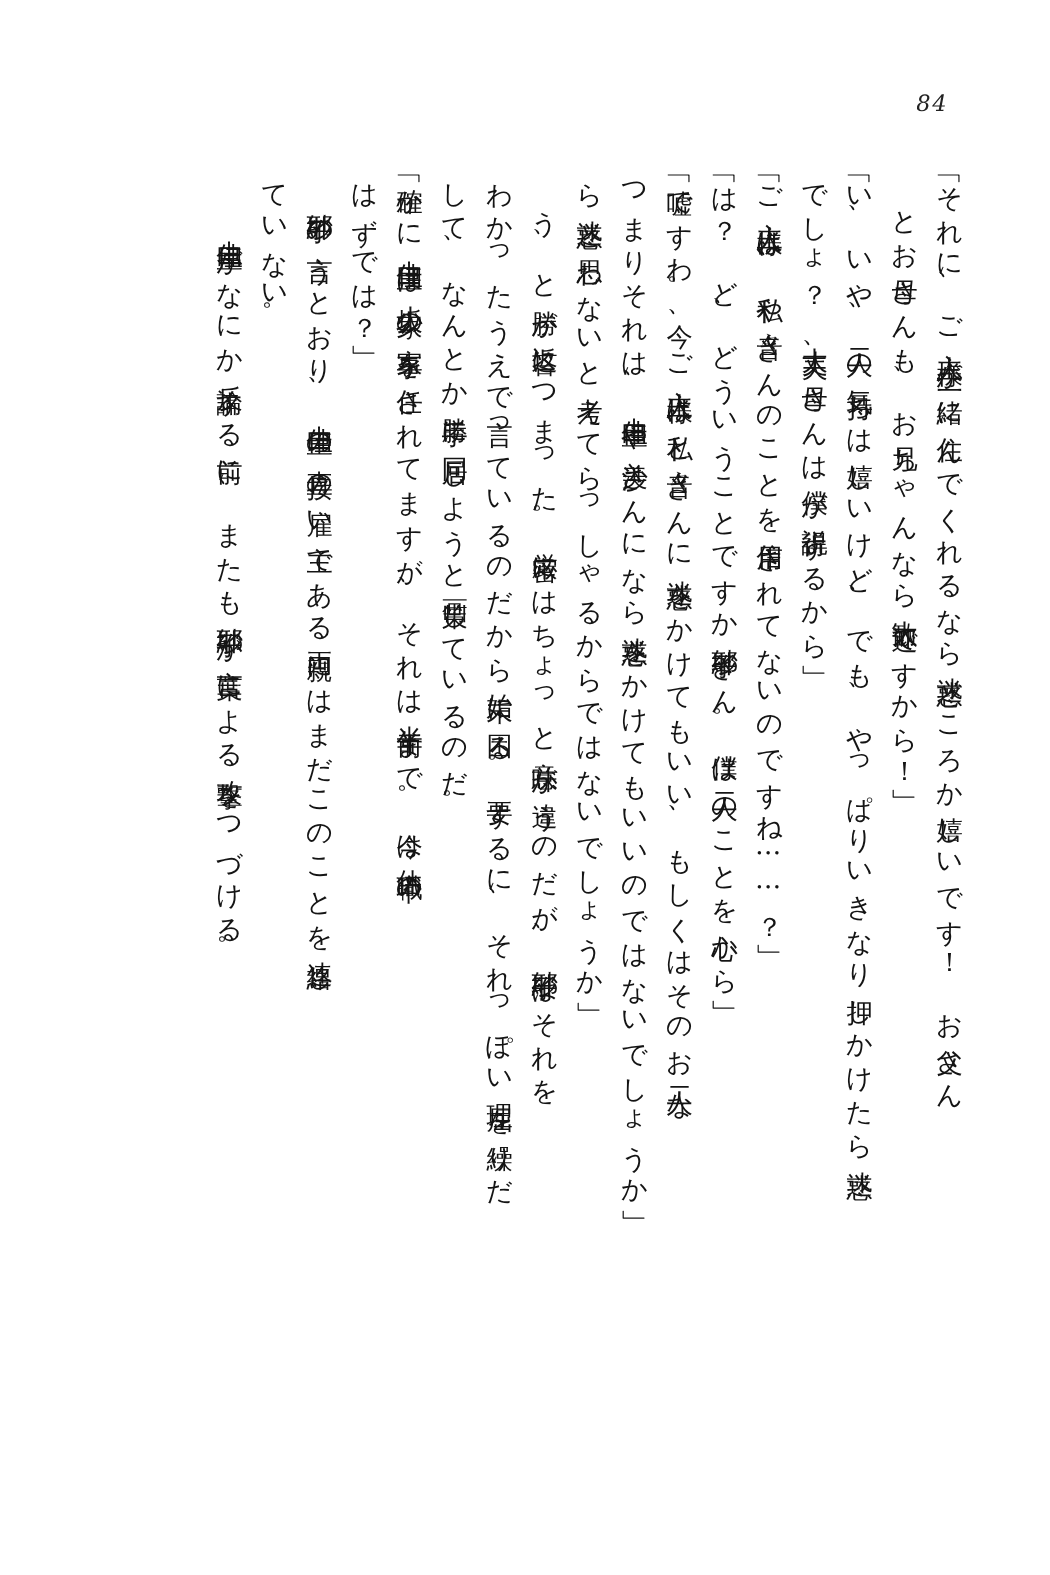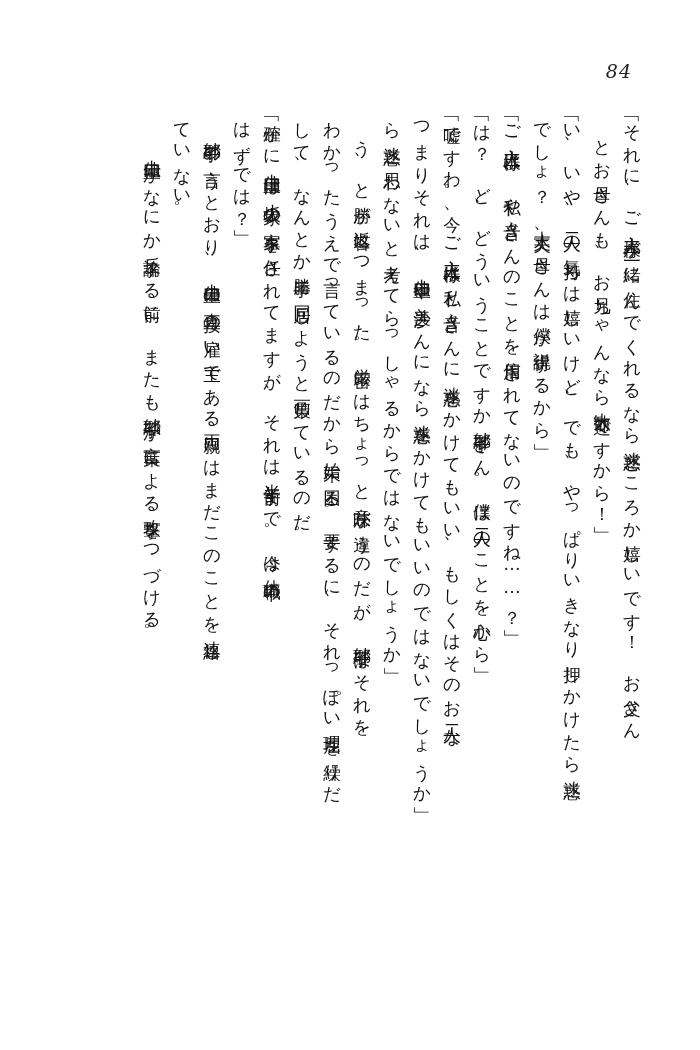--- a/index.html
+++ b/index.html
@@ -19,21 +19,21 @@
     position: absolute;
     inset: 0;
     width: 700px;
     height: 1050px;
     background: #ffffff;
   }
   .page-number {
     position: absolute;
     top: 60px;
     right: 68px;
-    font-size: 19px;
+    font-size: 15px;
     font-style: italic;
     font-family: "DejaVu Serif", "Liberation Serif", serif;
     letter-spacing: 1px;
     color: #222;
   }
   .text-block {
     position: absolute;
     top: 110px;
     right: 60px;
     left: 58px;

